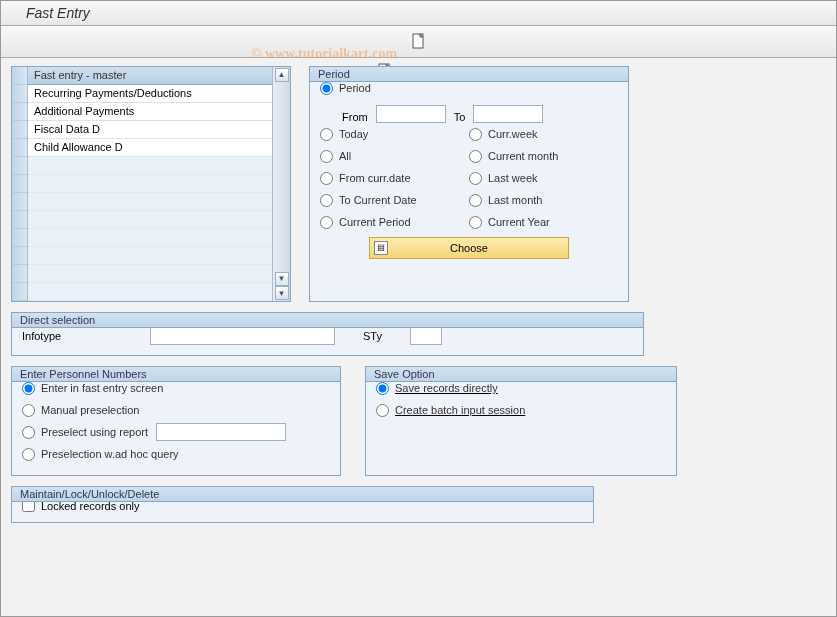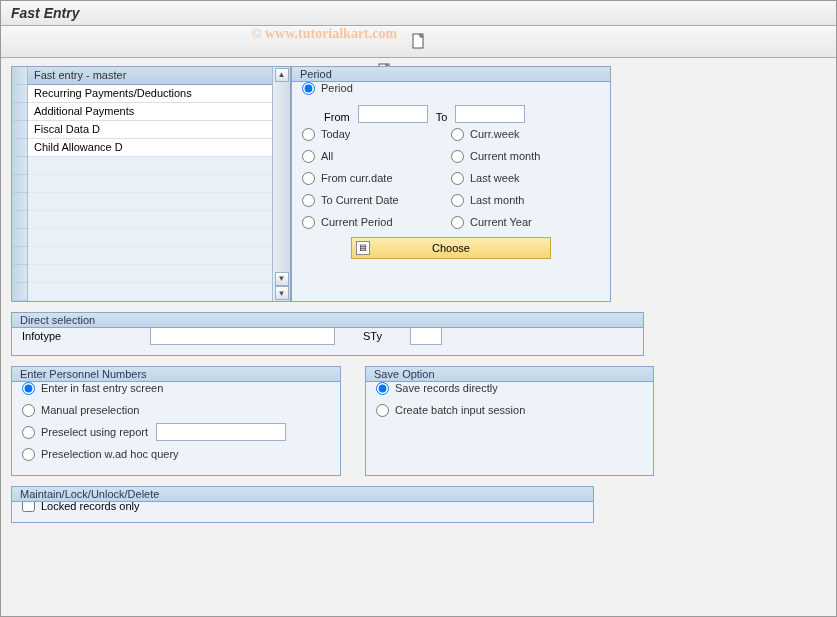--- a/index.html
+++ b/index.html
@@ -1,24 +1,24 @@
 <!DOCTYPE html>
 <html><head>
   <meta charset="utf-8">
   <style>
     * { box-sizing: border-box; margin: 0; padding: 0; font-family: Arial, sans-serif; font-size: 11px; }
     body { background: #f2f2f2; width: 837px; height: 617px; overflow: hidden; border: 1px solid #999; }
     .title-bar { background: linear-gradient(to bottom, #f8f8f8, #e8e8e8); border-bottom: 1px solid #aaa; padding: 4px 10px; }
-    .title-bar h1 { font-size: 14px; font-weight: bold; font-style: italic; color: #333; }
+    .title-bar h1 { font-size: 14px; font-weight: normal; font-style: italic; color: #333; margin-left: 15px; }
     .toolbar { background: linear-gradient(to bottom, #f8f8f8, #e8e8e8); border-bottom: 1px solid #aaa; padding: 4px 10px; display: flex; align-items: center; gap: 6px; position: relative; height: 32px; flex-direction: column; }
     .tb-btn { display: inline-flex; align-items: center; gap: 3px; padding: 2px 4px; border: 1px solid transparent; cursor: pointer; }
     .icon { display: inline-block; vertical-align: middle; }
-    .watermark { position: absolute; left: 250px; top: 0; color: #f2a060; font-size: 14px; font-weight: bold; opacity: 0.55; font-family: Georgia, serif; }
+    .watermark { position: absolute; left: 250px; top: 20px; color: #f2a060; font-size: 14px; font-weight: bold; opacity: 0.55; font-family: Georgia, serif; }
     .content { display: flex; flex-direction: column; padding: 8px 10px; gap: 10px; }
-    .top-row { display: flex; }
+    .top-row { display: flex; gap: 18px; }
     .list-container { display: flex; border: 1px solid #8ba6c4; background: #d5e3f1; }
     .list-gutter { width: 16px; background: linear-gradient(to right, #c2d4e6, #d8e6f2); border-right: 1px solid #a6bdd3; display:flex; flex-direction:column;}
     .list-gutter .cell { height: 18px; border-bottom: 1px solid #b8cde0; }
     .list-body { width: 244px; display: flex; flex-direction: column; }
     .list-header { background: linear-gradient(to bottom, #cfe0ef, #b8cfe4); border-bottom: 1px solid #8ba6c4; padding: 2px 6px; height: 18px; color: #333; }
     .list-item { background: #fff; border-bottom: 1px solid #d8e2ec; padding: 2px 6px; height: 18px; cursor: pointer; }
     .list-empty { background: #e9f0f7; height: 18px; border-bottom: 1px solid #e0e8f0;}
     .list-scroll { width: 18px; background: linear-gradient(to right, #e8edf2, #d0dae4); border-left: 1px solid #a6bdd3; display: flex; flex-direction: column; justify-content: space-between; align-items: center; padding: 1px 0;}
     .scroll-arrow { width: 14px; height: 14px; background: linear-gradient(to bottom, #fff, #d8e2ec); border: 1px solid #9ab1c8; font-size: 8px; text-align: center; line-height: 12px; cursor: pointer; color:#555;}
     .group { border: 1px solid #8ba6c4; position: relative; padding: 10px 10px 10px 10px; background: #edf3f9; }
@@ -32,21 +32,21 @@
     .from-to { display: flex; align-items: flex-end; gap: 8px; margin-left: 22px; height: 24px; }
     .from-to input { width: 70px; height: 18px; border: 1px solid #9ab1c8; padding: 0 2px; }
     .choose-btn { display: block; width: 200px; margin: 4px auto 0; background: linear-gradient(to bottom, #fdebb0, #f5d676); border: 1px solid #c8a840; height: 22px; cursor: pointer; text-align: center; line-height: 20px; position: relative; }
     .choose-btn .mini-ic { position:absolute; left:4px; top:3px; width:14px;height:14px;border:1px solid #888;background:#fff;font-size:8px;line-height:12px;}
     .direct-group { width: 633px; }
     .direct-row { display: flex; align-items: center; gap: 28px; padding-top: 4px;}
     .direct-row input.infotype { width: 185px; height: 18px; border: 1px solid #9ab1c8; }
     .direct-row input.sty { width: 32px; height: 18px; border: 1px solid #9ab1c8; }
     .two-col { display: flex; gap: 24px; }
     .pers-group { width: 330px; }
-    .save-group { width: 289px; }
+    .save-group { width: 312px; text-decoration: underline; }
     .preselect-row input.rep { width: 130px; height: 18px; border: 1px solid #9ab1c8; margin-left: 4px;}
     .maintain-group { width: 583px; }
     .lock-row { display: flex; align-items: center; gap: 6px; padding-top: 2px;}
   </style>
 </head>
 <body>
 
 <div class="title-bar">
   <h1>Fast Entry</h1>
 </div>

